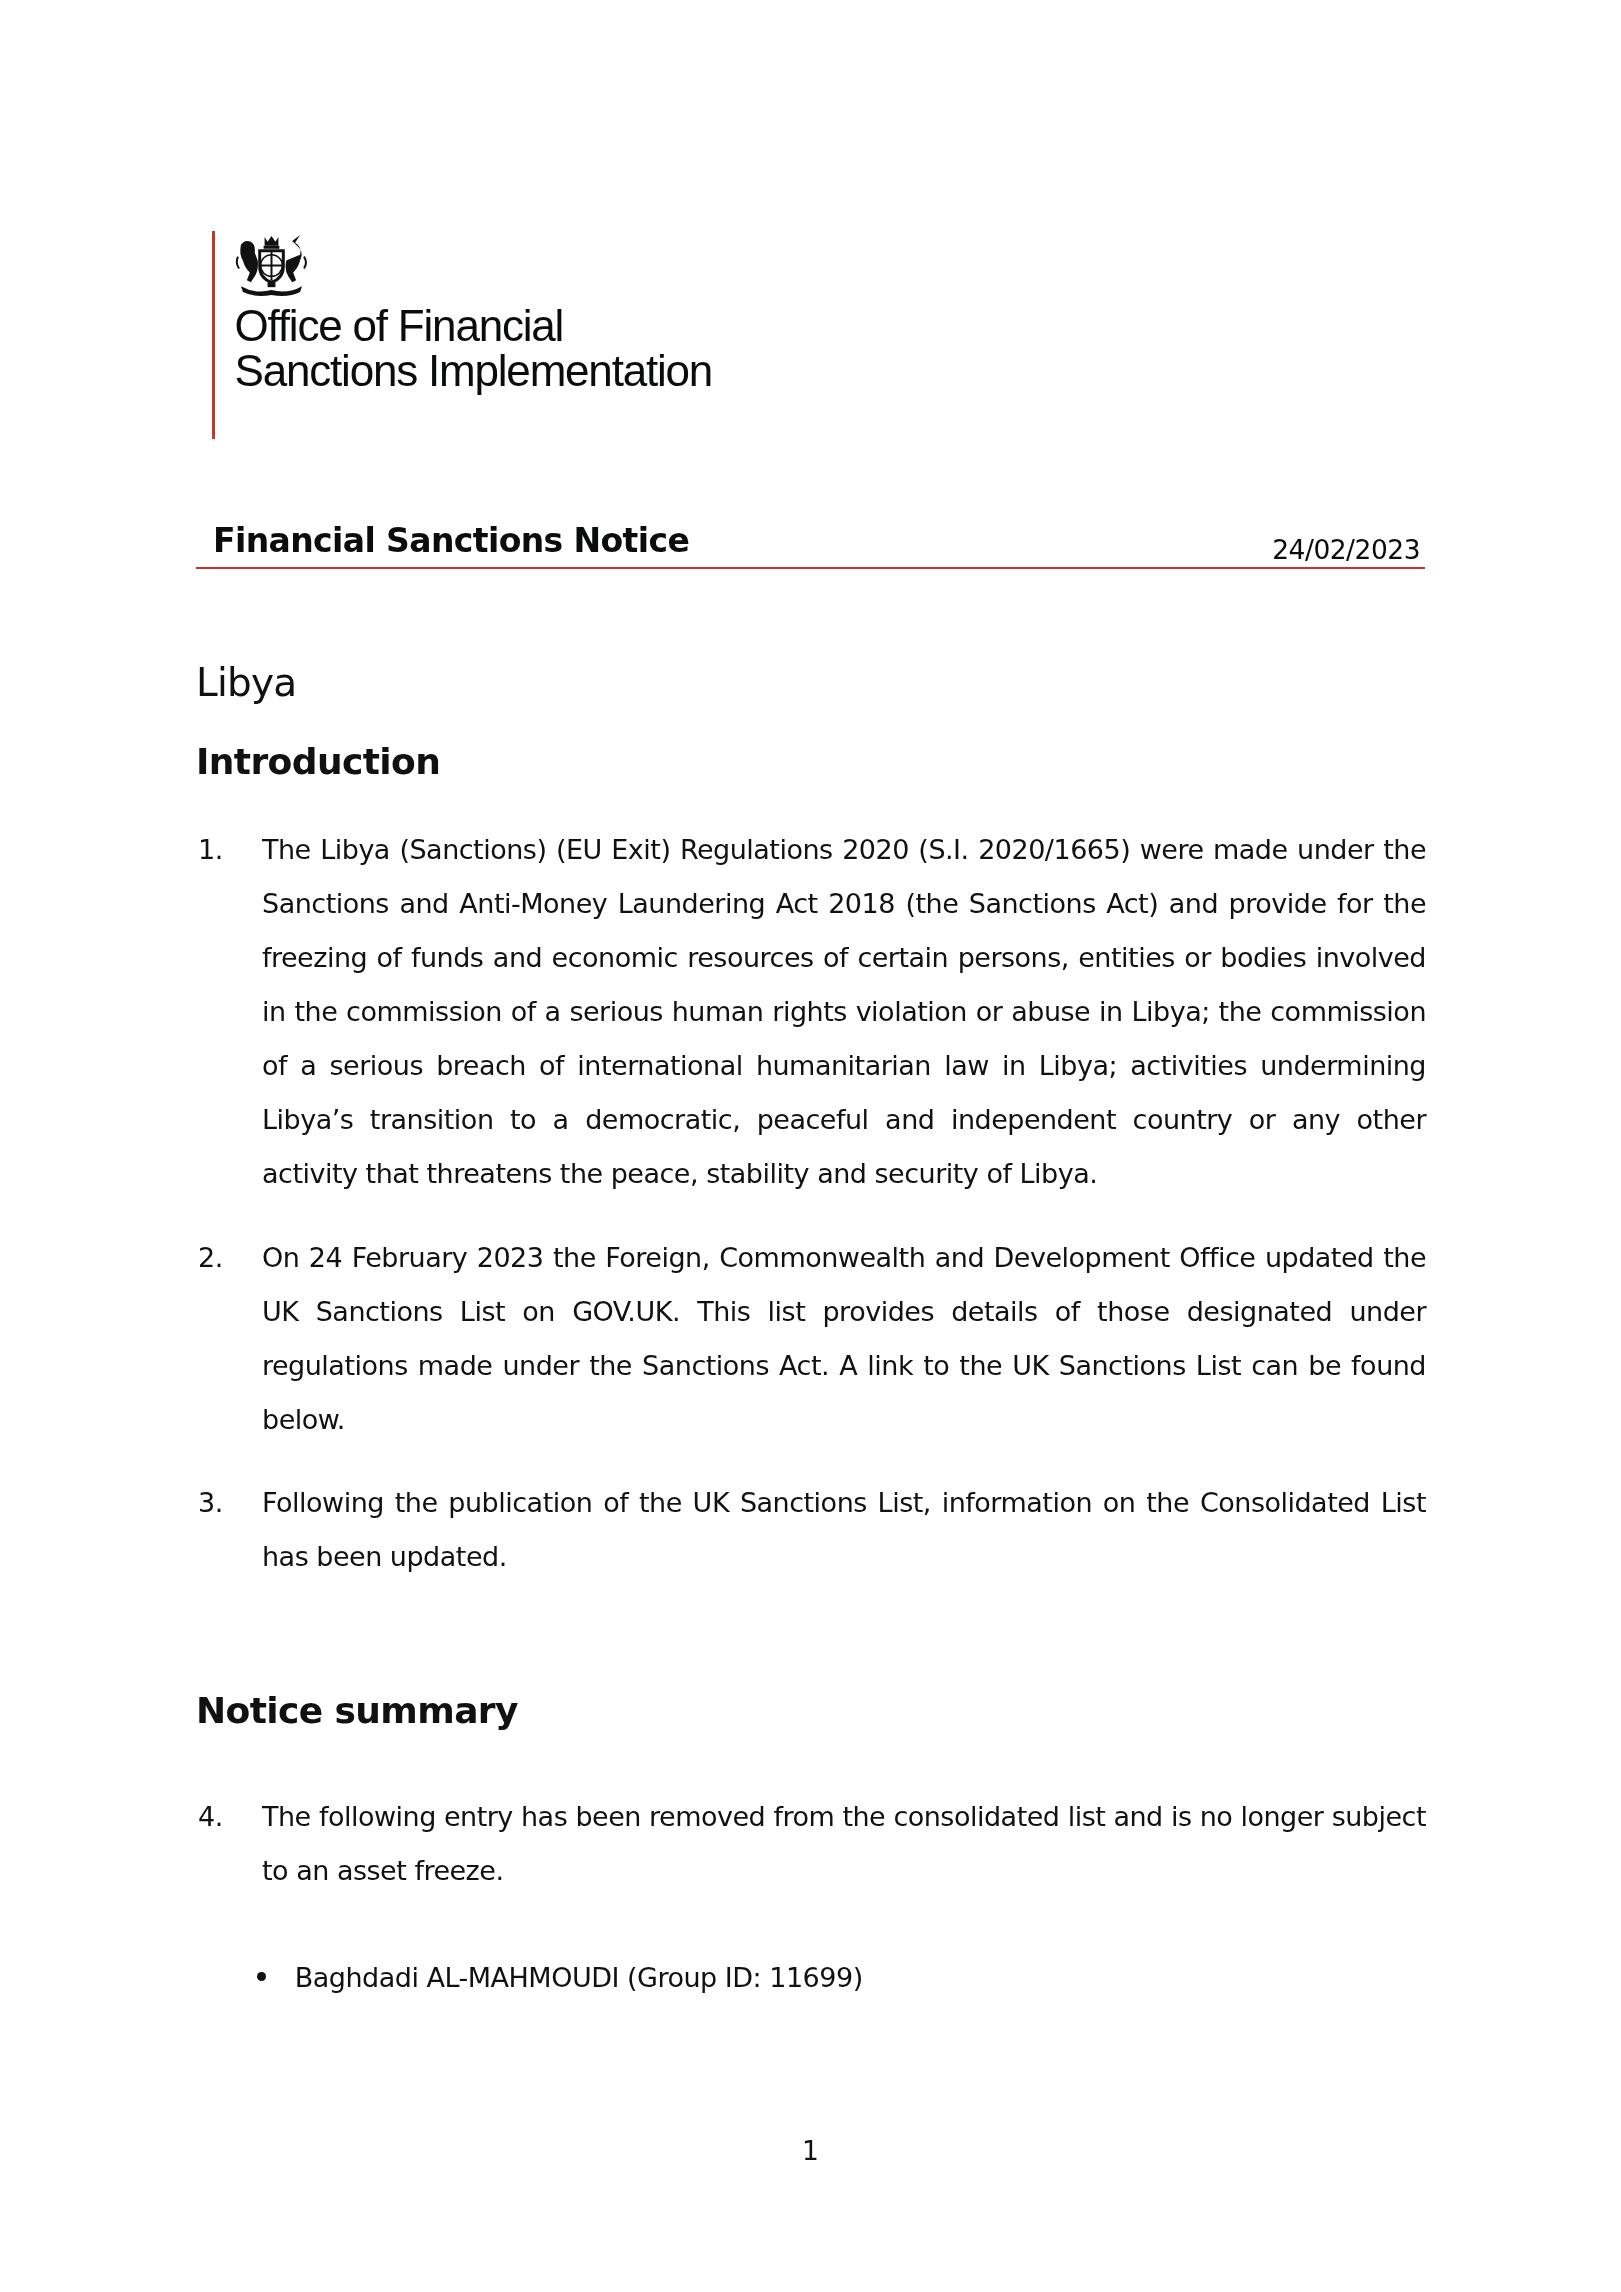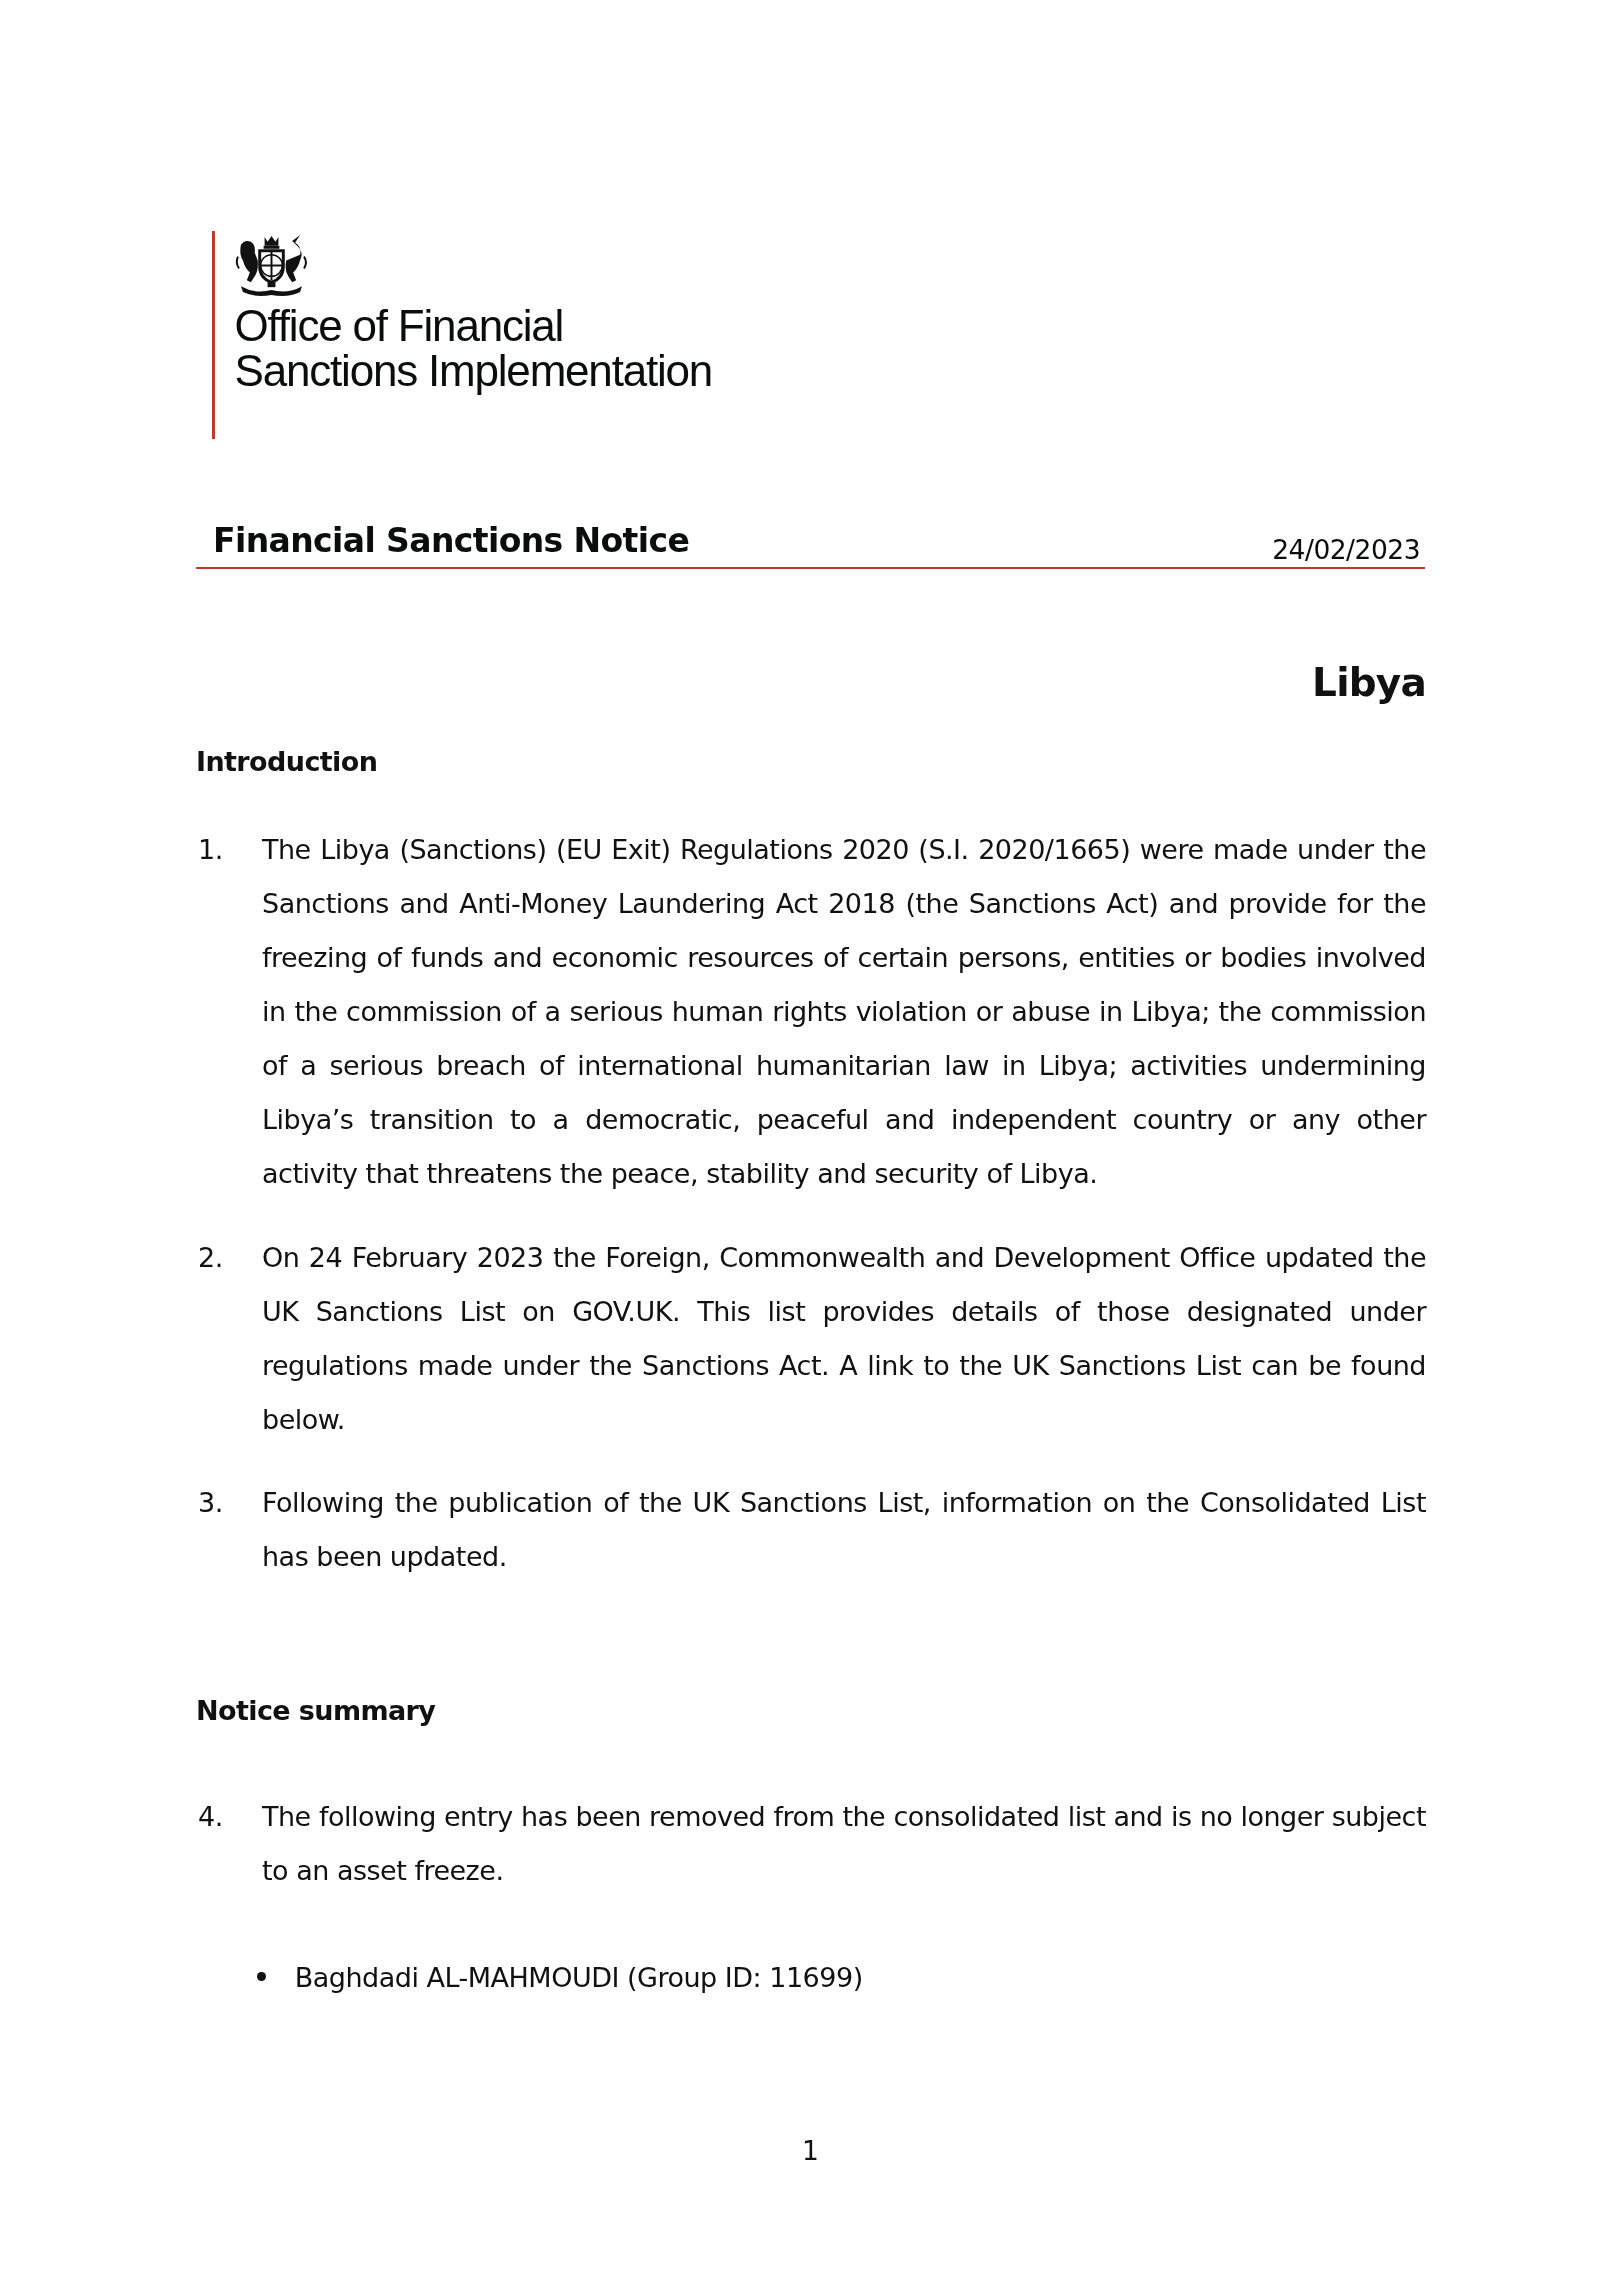--- a/index.html
+++ b/index.html
@@ -76,30 +76,30 @@
       height: 0;
       border-top: 2px solid #c0392b;
     }
 
     
     .doc-title {
       position: absolute;
       left: 196px;
       width: 1230px;
       top: 655px;
-      text-align: right;
+      text-align: left;
       font-size: 39px;
-      font-weight: bold;
+      font-weight: normal;
       letter-spacing: -0.8px;
       line-height: 55px;
     }
     .section-heading {
       position: absolute;
       left: 196px;
-      font-size: 27px;
+      font-size: 36px;
       font-weight: bold;
       letter-spacing: -0.6px;
       line-height: 39px;
       white-space: nowrap;
     }
     .para {
       position: absolute;
       left: 196px;
       width: 1230px;
       font-size: 27px;

